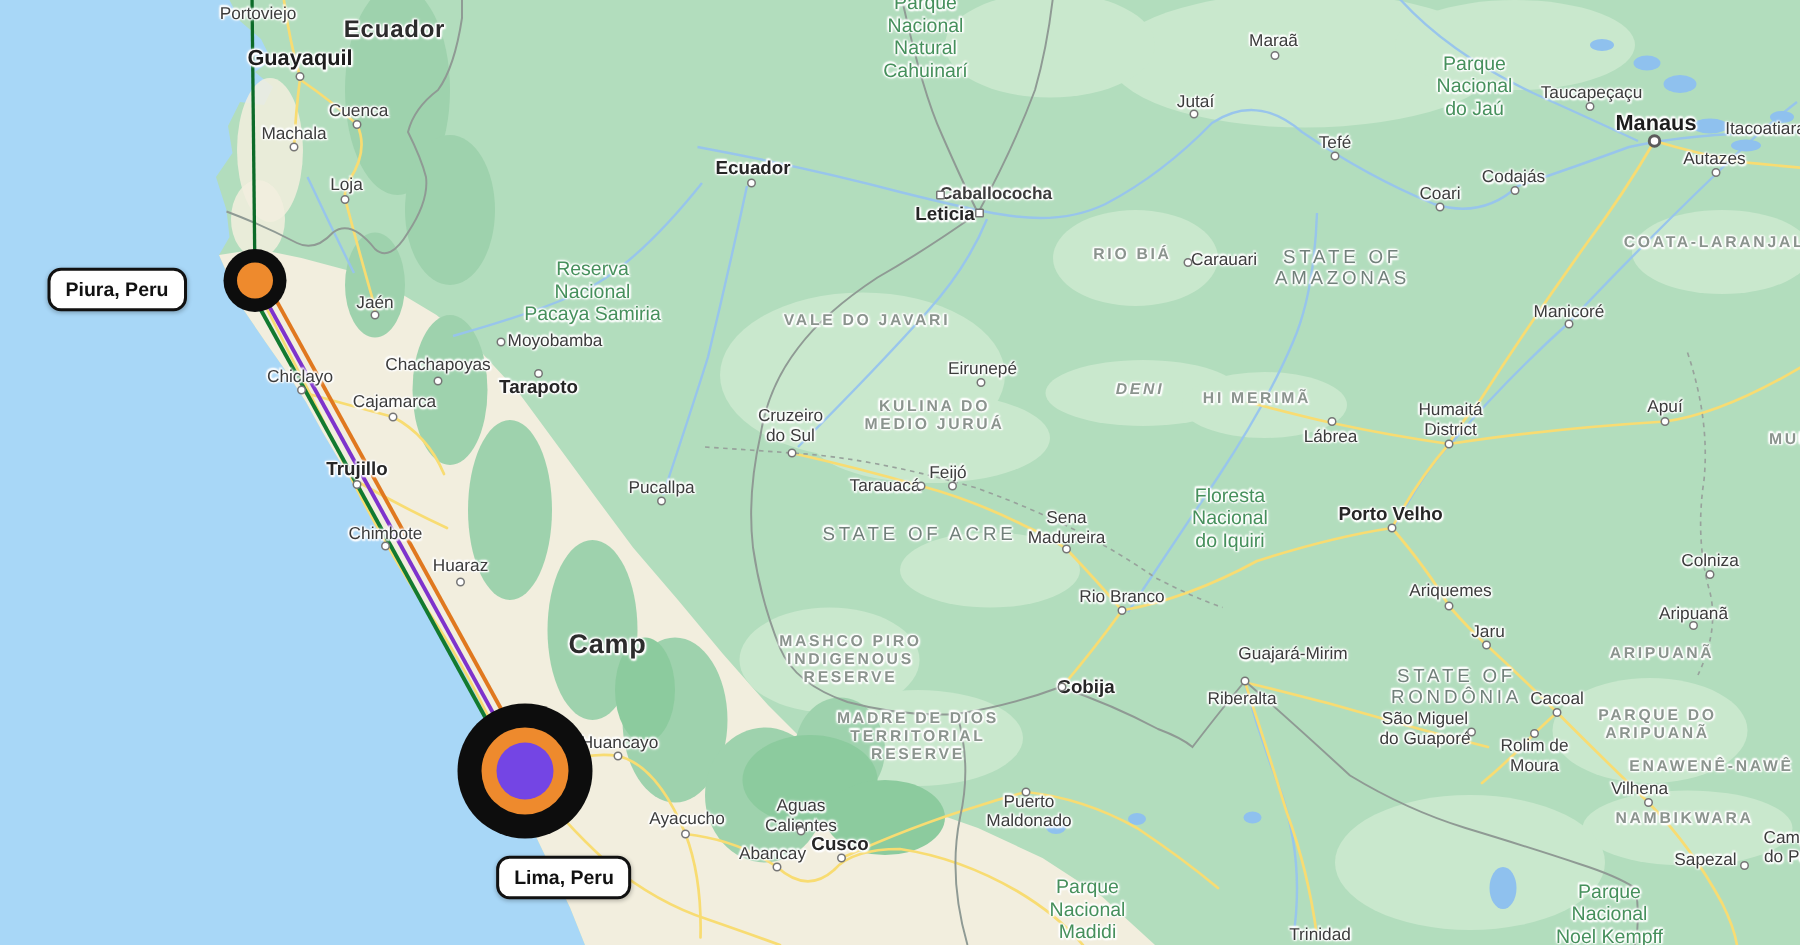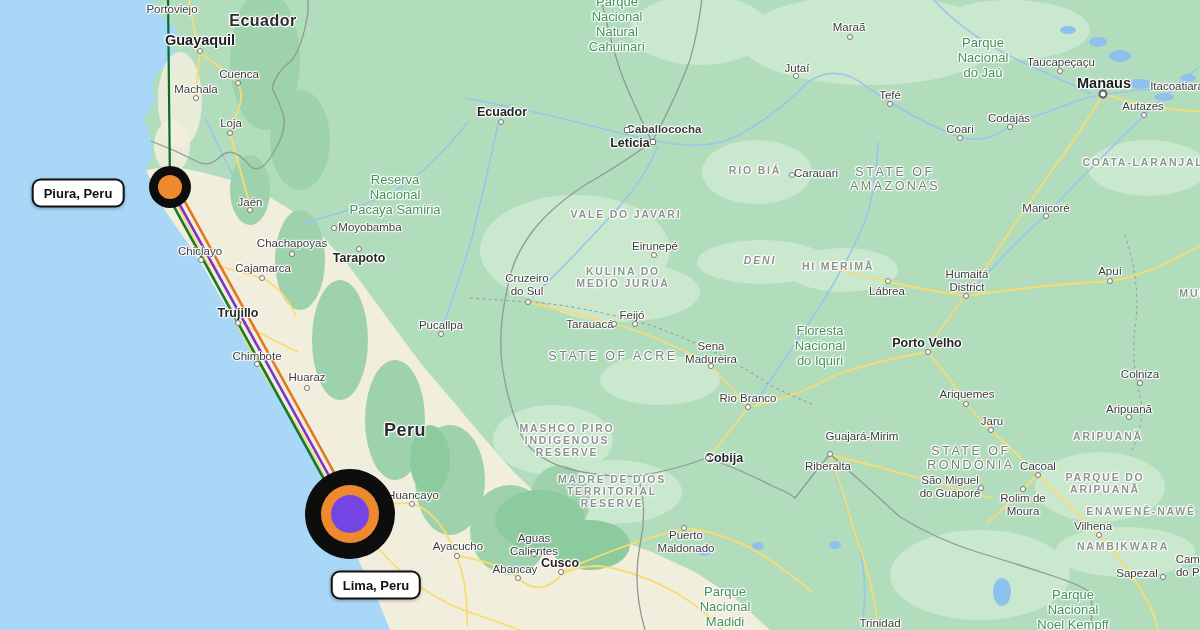--- a/index.html
+++ b/index.html
@@ -149,21 +149,21 @@
 do Jaú</div>
       <div class="lbl park" style="left: 820px; top: 346px;">Floresta
 Nacional
 do Iquiri</div>
       <div class="lbl park" style="left: 725px; top: 607px;">Parque
 Nacional
 Madidi</div>
       <div class="lbl park" style="left: 1073px; top: 610px;">Parque
 Nacional
 Noel Kempff</div>
-      <div class="lbl area" style="left: 578px; top: 214px; margin-left: 48px;">VALE DO JAVARI</div>
+      <div class="lbl area" style="left: 578px; top: 214px;">VALE DO JAVARI</div>
       <div class="lbl area" style="left: 623px; top: 277px;">KULINA DO
 MEDIO JURUÁ</div>
       <div class="lbl area" style="left: 755px; top: 170px;">RIO BIÁ</div>
       <div class="lbl area" style="left: 760px; top: 260px; font-style: italic;">DENI</div>
       <div class="lbl area" style="left: 838px; top: 266px;">HI MERIMÃ</div>
       <div class="lbl area" style="left: 1143px; top: 162px;">COATA-LARANJAL</div>
       <div class="lbl area" style="left: 1108px; top: 436px;">ARIPUANÃ</div>
       <div class="lbl area" style="left: 1105px; top: 483px;">PARQUE DO
 ARIPUANÃ</div>
       <div class="lbl area" style="left: 1141px; top: 511px;">ENAWENÊ-NAWÊ</div>
@@ -295,21 +295,21 @@
 Calientes</div>
       <div class="dot" style="left: 534px; top: 554px;"></div>
       <div class="lbl city" style="left: 515px; top: 570px;">Abancay</div>
       <div class="dot" style="left: 518px; top: 578px;"></div>
       <div class="lbl city bold" style="left: 560px; top: 563px;">Cusco</div>
       <div class="dot" style="left: 561px; top: 572px;"></div>
       <div class="lbl city" style="left: 880px; top: 624px;">Trinidad</div>
       <div class="lbl city" style="left: 1191px; top: 566px;">Camp
 do Pa</div>
       <div class="lbl country" style="left: 263px; top: 21px; font-size: 16px;">Ecuador</div>
-      <div class="lbl country" style="left: 405px; top: 430px; font-size: 18px;">Peru</div>
+      <div class="lbl country" style="left: 405px; top: 430px; font-size: 18px;">Camp</div>
       <div class="ring" style="left: 170px; top: 187px; width: 42px; height: 42px; background: rgb(13, 13, 13);"></div>
       <div class="ring" style="left: 170px; top: 187px; width: 24px; height: 24px; background: rgb(238, 138, 45);"></div>
       <div class="chip" style="left: 78px; top: 193px;">Piura, Peru</div>
       <div class="ring" style="left: 350px; top: 514px; width: 90px; height: 90px; background: rgb(13, 13, 13);"></div>
       <div class="ring" style="left: 350px; top: 514px; width: 58px; height: 58px; background: rgb(238, 138, 45);"></div>
       <div class="ring" style="left: 350px; top: 514px; width: 38px; height: 38px; background: rgb(116, 69, 228);"></div>
       <div class="chip" style="left: 376px; top: 585px;">Lima, Peru</div>
     </div>
 
 </div>

